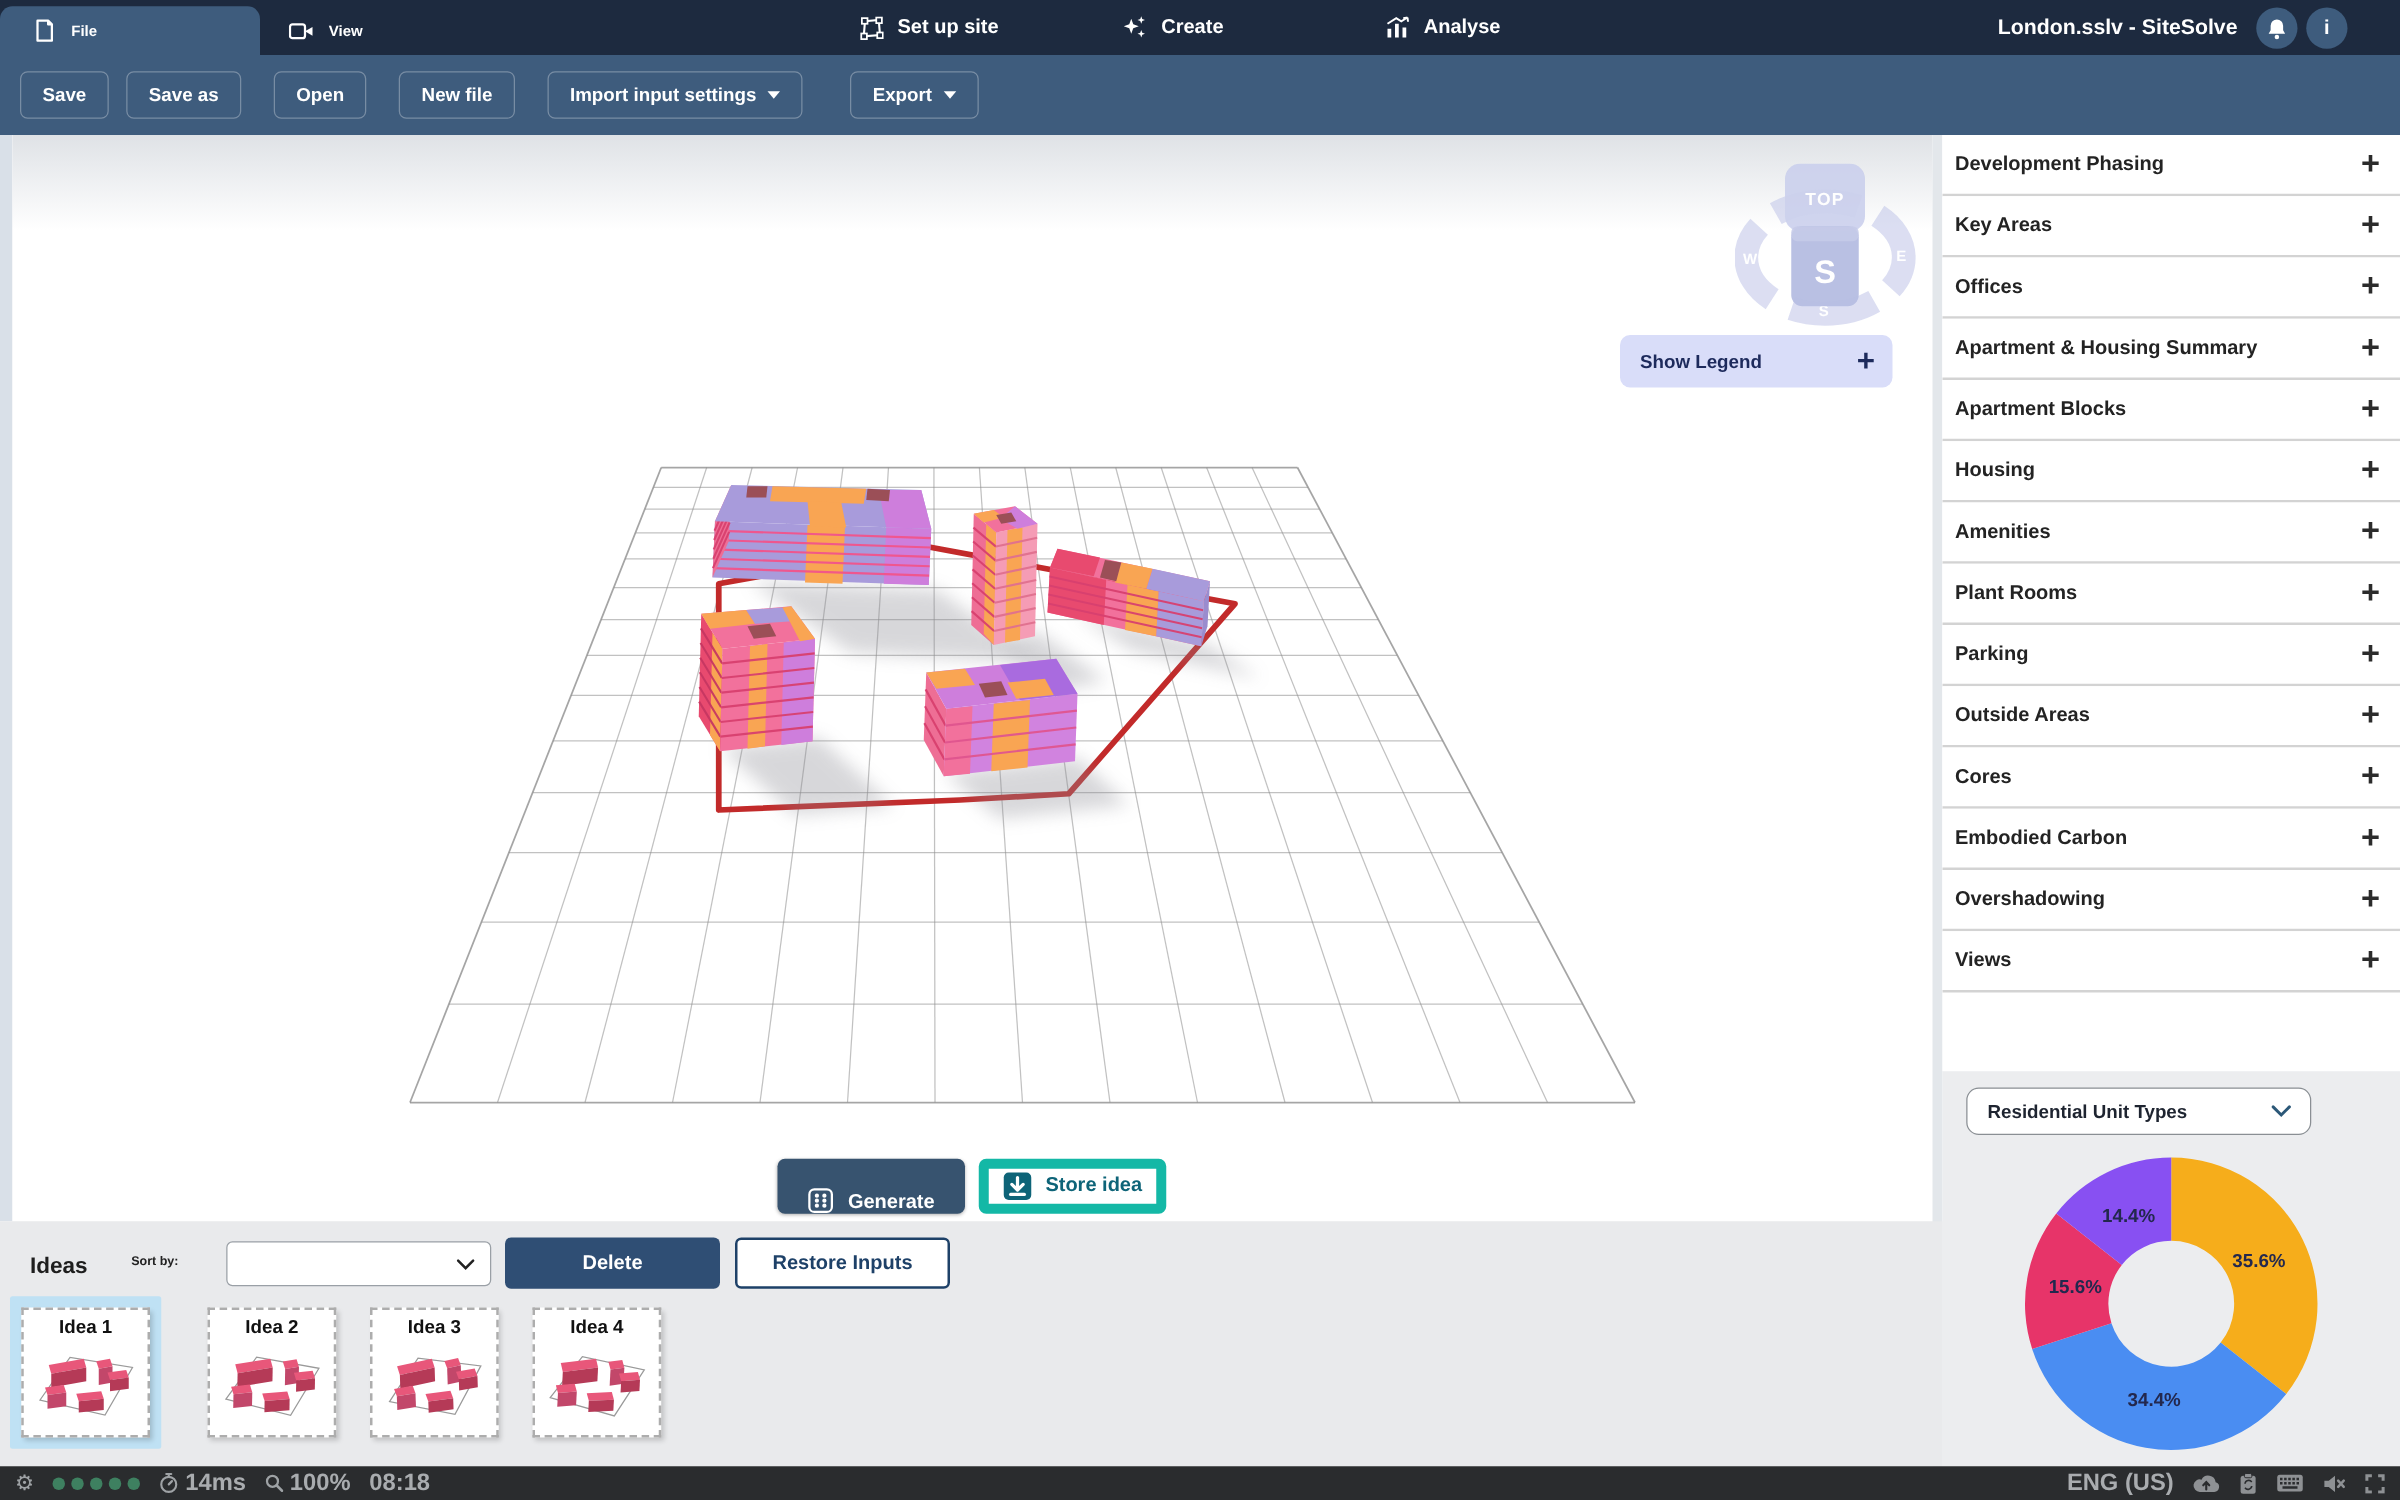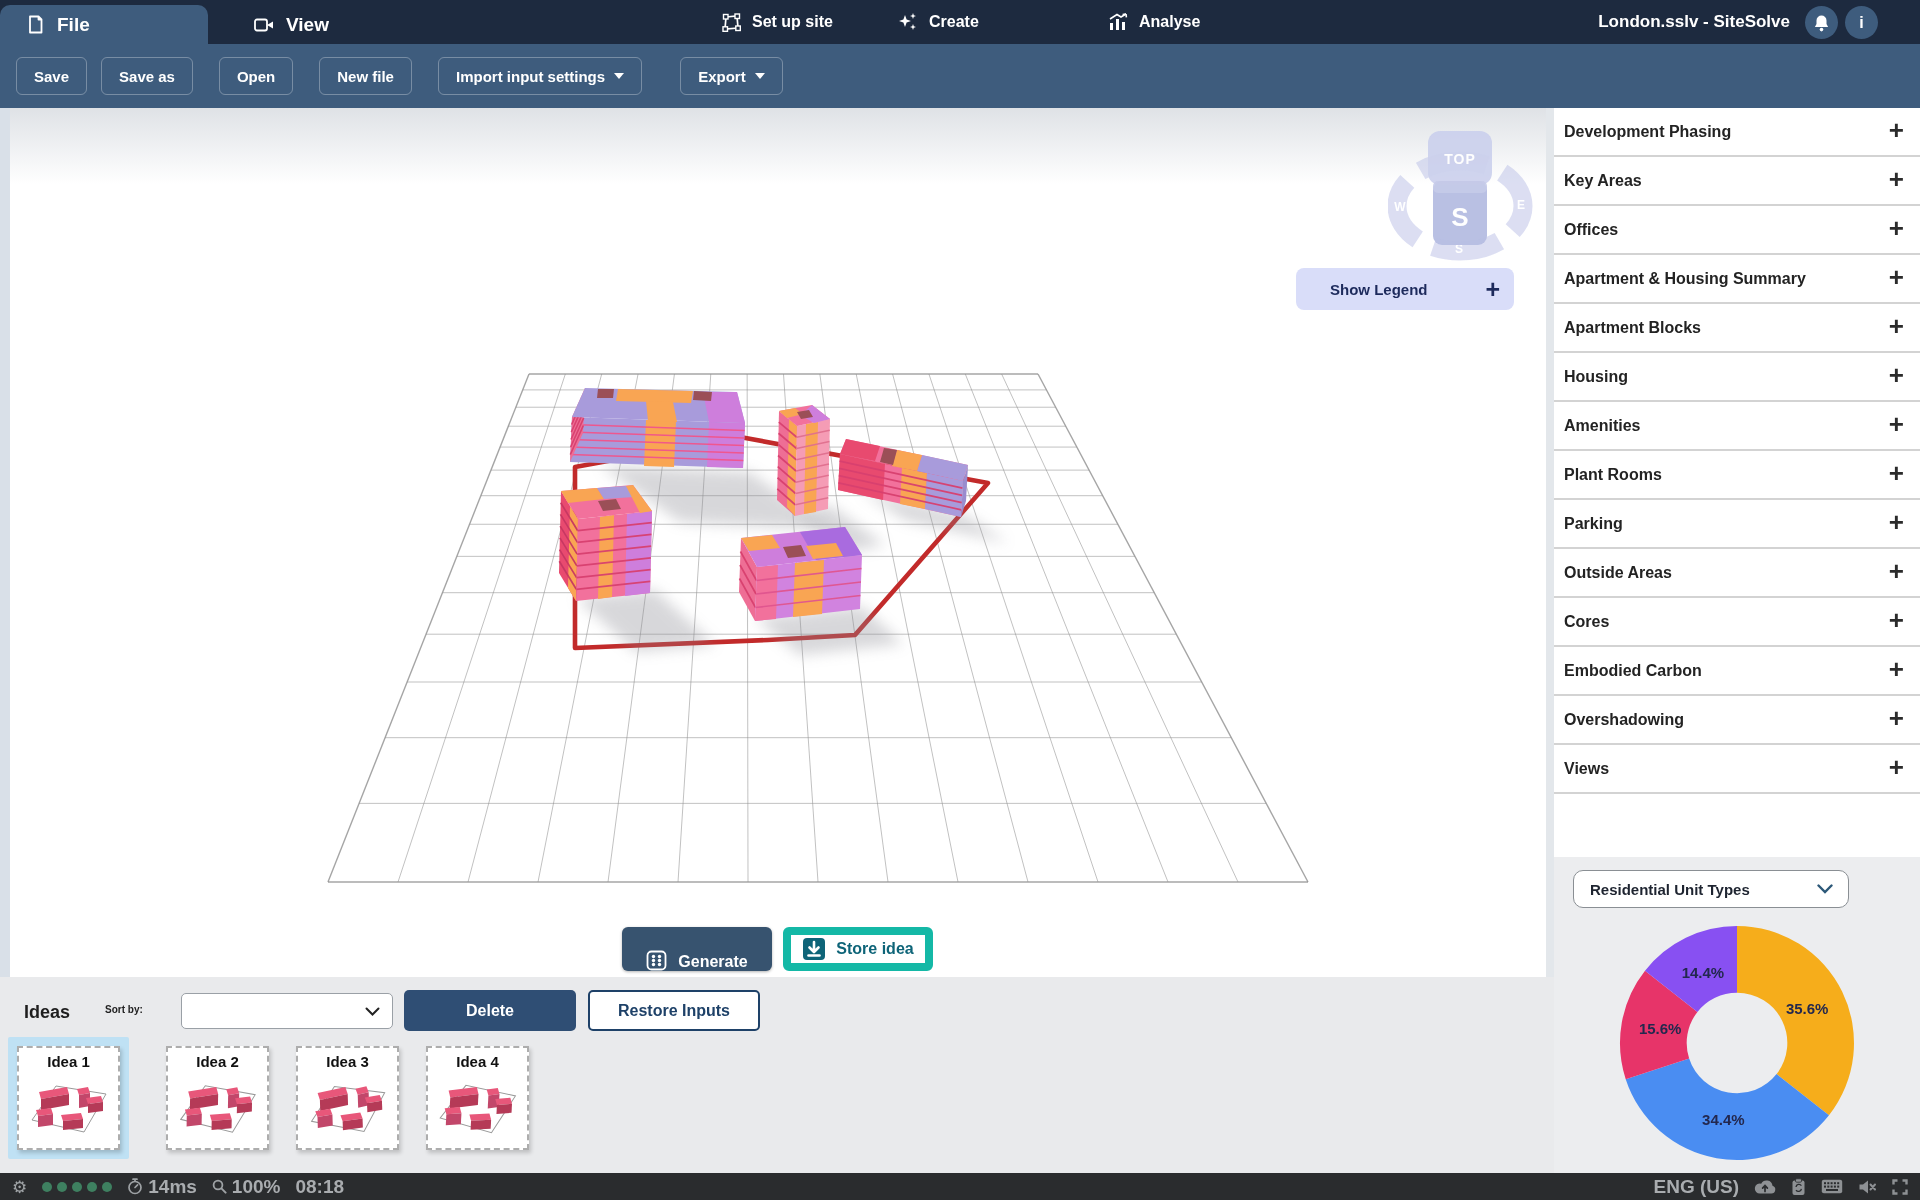--- a/index.html
+++ b/index.html
@@ -3,26 +3,26 @@
 <meta charset="utf-8">
 <style>
   * { margin:0; padding:0; box-sizing:border-box; }
   html,body { width:1920px; height:1200px; overflow:hidden; background:#fff;
     font-family:"Liberation Sans", sans-serif; }
   #app { position:relative; width:1920px; height:1200px; background:#fff; overflow:hidden; }
 
   
   #tabbar { position:absolute; left:0; top:0; width:1920px; height:44px; background:#1D2A3F; }
   .tab { position:absolute; top:5px; height:39px; display:flex; align-items:center; gap:12px;
-         color:#fff; font-size:19px; font-weight:700; padding:0 36px; cursor:pointer; }
+         color:#fff; font-size:12px; font-weight:700; padding:0 13px; cursor:pointer; }
   #tab-file { left:0; width:208px; background:#3E5C7D; border-radius:10px 10px 0 0; padding-left:26px; }
   #tab-view { left:218px; }
   .menu-item { position:absolute; top:0; height:44px; display:flex; align-items:center; gap:11px;
                color:#fff; font-size:16px; font-weight:700; cursor:pointer; }
-  #menu-setup { left:722px; } #menu-create { left:898px; } #menu-analyse { left:1108px; }
+  #menu-setup { left:688px; } #menu-create { left:898px; } #menu-analyse { left:1108px; }
   #window-title { position:absolute; top:0; right:130px; height:44px; display:flex; align-items:center;
                   color:#fff; font-size:17px; font-weight:700; }
   .circle-btn { position:absolute; top:6px; width:33px; height:33px; border-radius:50%;
                 background:#3E5C7D; display:flex; align-items:center; justify-content:center; cursor:pointer; }
   #bell-btn { right:82px; } #info-btn { right:42px; }
   #info-btn span { color:#fff; font-weight:700; font-size:16px; }
 
   
   #toolbar { position:absolute; left:0; top:44px; width:1920px; height:64px; background:#3E5C7D;
              display:flex; align-items:center; padding-left:16px; }
@@ -42,21 +42,21 @@
   #scene { position:absolute; left:0; top:0; width:1536px; height:869px; }
   #gutter { position:absolute; left:1546px; top:108px; width:8px; height:1065px; background:#E3E7EB; }
 
   
   #navcube { position:absolute; left:1388px; top:126px; width:145px; height:138px; opacity:.93; cursor:pointer; }
 
   
   #show-legend { position:absolute; left:1296px; top:268px; width:218px; height:42px; background:#D9DDF9;
                  border-radius:8px; display:flex; align-items:center; justify-content:space-between;
                  padding:0 14px 0 16px; cursor:pointer; }
-  #show-legend .lbl { color:#1D2A5C; font-size:15px; font-weight:700;margin-left:18px; }
+  #show-legend .lbl { color:#1D2A5C; font-size:15px; font-weight:700; }
   #show-legend .plus { color:#1D2A5C; font-size:25px; font-weight:700; line-height:1; }
 
   
   #generate-btn { position:absolute; left:622px; top:927px; width:150px; height:44px; background:#37536F;
                   border:none; border-radius:6px; color:#fff; font-size:16px; font-weight:700;
                   font-family:"Liberation Sans",sans-serif; display:flex; align-items:flex-end; justify-content:center;
                   gap:11px; cursor:pointer; box-shadow:0 1px 3px rgba(0,0,0,.3); }
   #store-btn { position:absolute; left:783px; top:927px; width:150px; height:44px; background:#fff;
                border:8px solid #14b8a6; border-radius:6px; color:#0E6478; font-size:16px; font-weight:700;
                font-family:"Liberation Sans",sans-serif; display:flex; align-items:center; justify-content:center;

